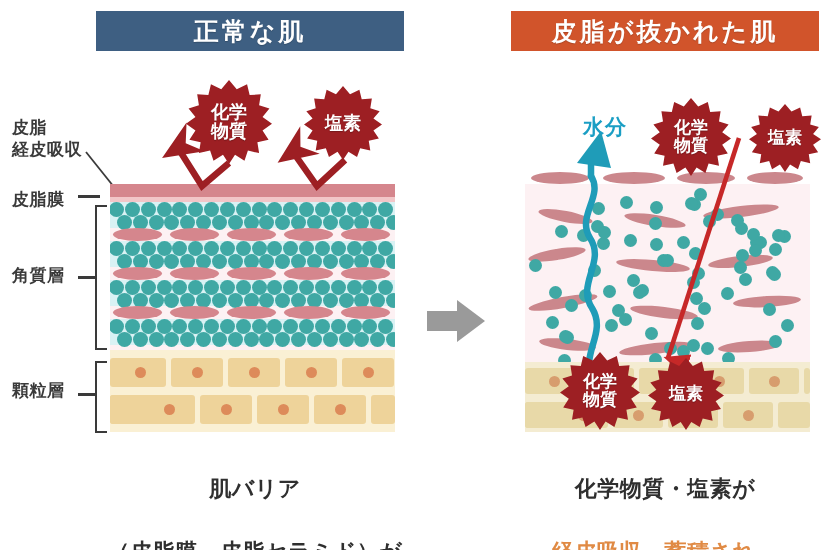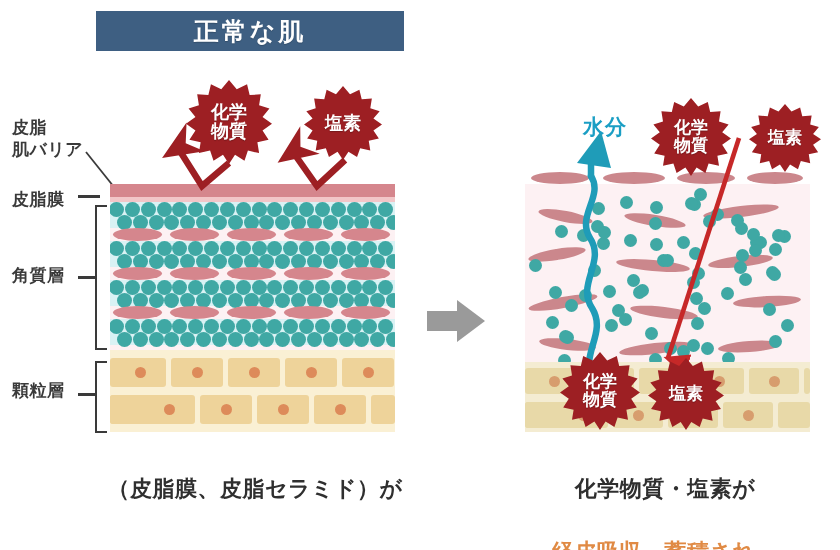--- a/index.html
+++ b/index.html
@@ -148,23 +148,24 @@
   .cap-orange{ color: #e08a44; display: block; }
 
   svg { position: absolute; overflow: visible; pointer-events: none; }
 </style>
 </head>
 <body>
 
 <div class="stage">
 
   <div class="panel-header" id="hdr-left">正常な肌</div>
+  <div class="panel-header" id="hdr-right">皮脂が抜かれた肌</div>
 
   <div class="axis-label" id="lbl-sebum-ceramide">皮脂
-肌バリア</div>
+経皮吸収</div>
   <div class="axis-label" id="lbl-sebum-film">皮脂膜</div>
   <div class="axis-label" id="lbl-horny">角質層</div>
   <div class="axis-label" id="lbl-granular">顆粒層</div>
 
   <svg style="left:0;top:0;width:840px;height:550px">
     <line x1="86" y1="152" x2="134" y2="212" stroke="#3a3a3a" stroke-width="1.8"></line>
     <circle cx="134" cy="212" r="3.2" fill="#3a3a3a"></circle>
   </svg>
 
   <div class="tick" style="left:78px; top:195px; width:22px; height:2.5px;"></div>
@@ -568,20 +569,21 @@
 
   <div class="burst" id="burst-b-chem">
     <span class="burst-txt">化学
 物質</span>
   </div>
   <div class="burst" id="burst-b-chlor">
     <span class="burst-txt">塩素</span>
   </div>
 
   <div class="caption" id="cap-left">
+    <span class="cap-dark">肌バリア</span>
     <span class="cap-dark">（皮脂膜、皮脂セラミド）が</span>
     
   </div>
   <div class="caption" id="cap-right">
     <span class="cap-dark">化学物質・塩素が</span>
     <span class="cap-orange">経皮吸収、蓄積され、</span>
     
   </div>
 
 </div>

